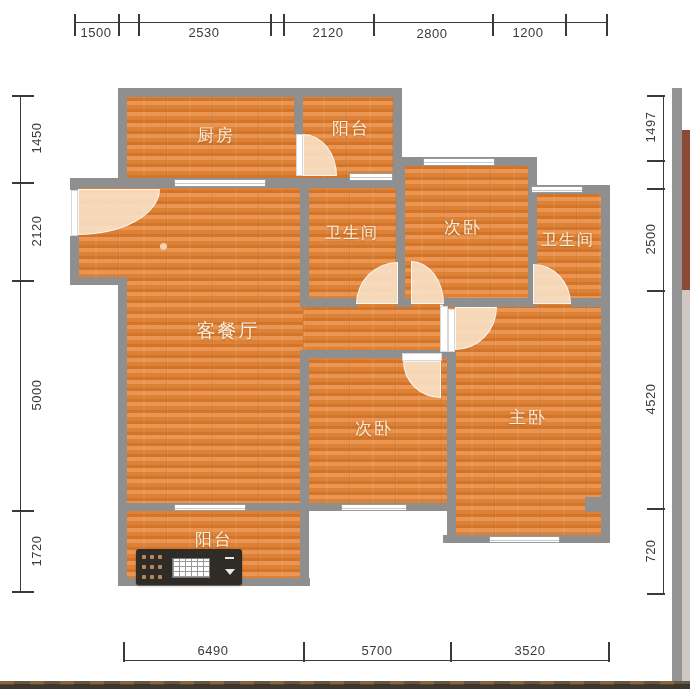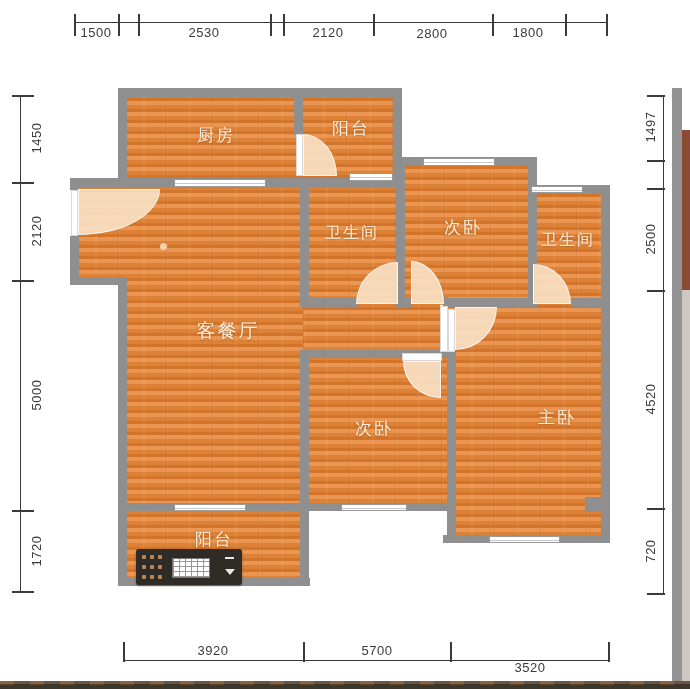--- a/index.html
+++ b/index.html
@@ -130,38 +130,38 @@
   </div>
   <div class="abs" style="left:160px;top:243px;width:7px;height:7px;border-radius:50%;background:#f2d3ab;"></div>
 
   <div class="room-label" style="left:216px;top:135px;font-size:17px;">厨房</div>
   <div class="room-label" style="left:351px;top:128px;font-size:17px;">阳台</div>
   <div class="room-label" style="left:352px;top:233px;font-size:16px;">卫生间</div>
   <div class="room-label" style="left:463px;top:227px;font-size:17px;">次卧</div>
   <div class="room-label" style="left:568px;top:240px;font-size:16px;">卫生间</div>
   <div class="room-label" style="left:228px;top:331px;font-size:19px;">客餐厅</div>
   <div class="room-label" style="left:374px;top:428px;font-size:17px;">次卧</div>
-  <div class="room-label" style="left:528px;top:417px;font-size:17px;margin-left:29px;">主卧</div>
+  <div class="room-label" style="left:528px;top:417px;font-size:17px;">主卧</div>
   <div class="room-label" style="left:214px;top:539px;font-size:17px;">阳台</div>
 
   <div class="dim-line" style="left:74px;top:22px;width:534px;height:1px;"></div>
   <div class="tick" style="left:74px;top:14px;width:2px;height:22px;"></div>
   <div class="tick" style="left:118px;top:14px;width:2px;height:22px;"></div>
   <div class="tick" style="left:138px;top:14px;width:2px;height:22px;"></div>
   <div class="tick" style="left:270px;top:14px;width:2px;height:22px;"></div>
   <div class="tick" style="left:283px;top:14px;width:2px;height:22px;"></div>
   <div class="tick" style="left:373px;top:14px;width:2px;height:22px;"></div>
   <div class="tick" style="left:492px;top:14px;width:2px;height:22px;"></div>
   <div class="tick" style="left:565px;top:14px;width:2px;height:22px;"></div>
   <div class="tick" style="left:606px;top:14px;width:2px;height:22px;"></div>
   <div class="dim-label" style="left:96px;top:25px;">1500</div>
   <div class="dim-label" style="left:204px;top:25px;">2530</div>
   <div class="dim-label" style="left:328px;top:25px;">2120</div>
   <div class="dim-label" style="left:432px;top:26px;">2800</div>
-  <div class="dim-label" style="left:528px;top:25px;">1800</div>
+  <div class="dim-label" style="left:528px;top:25px;">1200</div>
 
   <div class="dim-line" style="left:20px;top:95px;width:1px;height:498px;"></div>
   <div class="tick" style="left:12px;top:95px;width:22px;height:2px;"></div>
   <div class="tick" style="left:12px;top:182px;width:22px;height:2px;"></div>
   <div class="tick" style="left:12px;top:280px;width:22px;height:2px;"></div>
   <div class="tick" style="left:12px;top:510px;width:22px;height:2px;"></div>
   <div class="tick" style="left:12px;top:591px;width:22px;height:2px;"></div>
   <div class="dim-label v" style="left:36px;top:138px;">1450</div>
   <div class="dim-label v" style="left:36px;top:231px;">2120</div>
   <div class="dim-label v" style="left:36px;top:395px;">5000</div>
@@ -177,23 +177,23 @@
   <div class="dim-label v" style="left:650px;top:127px;">1497</div>
   <div class="dim-label v" style="left:650px;top:239px;">2500</div>
   <div class="dim-label v" style="left:650px;top:399px;">4520</div>
   <div class="dim-label v" style="left:650px;top:551px;">720</div>
 
   <div class="dim-line" style="left:123px;top:660px;width:487px;height:1px;"></div>
   <div class="tick" style="left:123px;top:642px;width:2px;height:20px;"></div>
   <div class="tick" style="left:303px;top:642px;width:2px;height:20px;"></div>
   <div class="tick" style="left:450px;top:642px;width:2px;height:20px;"></div>
   <div class="tick" style="left:608px;top:642px;width:2px;height:20px;"></div>
-  <div class="dim-label" style="left:213px;top:643px;">3920</div>
+  <div class="dim-label" style="left:213px;top:643px;">6490</div>
   <div class="dim-label" style="left:377px;top:643px;">5700</div>
-  <div class="dim-label" style="left:530px;top:660px;">3520</div>
+  <div class="dim-label" style="left:530px;top:643px;">3520</div>
 
   <div class="abs" style="left:672px;top:88px;width:10px;height:601px;background:#939393;"></div>
   <div class="abs" style="left:682px;top:130px;width:8px;height:160px;background:#8a4a36;"></div>
   <div class="abs" style="left:682px;top:290px;width:8px;height:399px;background:#cfc8c2;"></div>
   <div class="abs" style="left:0;top:681px;width:690px;height:8px;
               background:linear-gradient(180deg,#7d6a52 0 3px,#3c362c 3px 8px);"></div>
   <div class="abs" style="left:0;top:681px;width:690px;height:4px;opacity:.5;
               background:repeating-linear-gradient(90deg,rgba(150,95,45,.8) 0 14px,rgba(60,50,40,.7) 14px 30px);"></div>
 
 </div>

